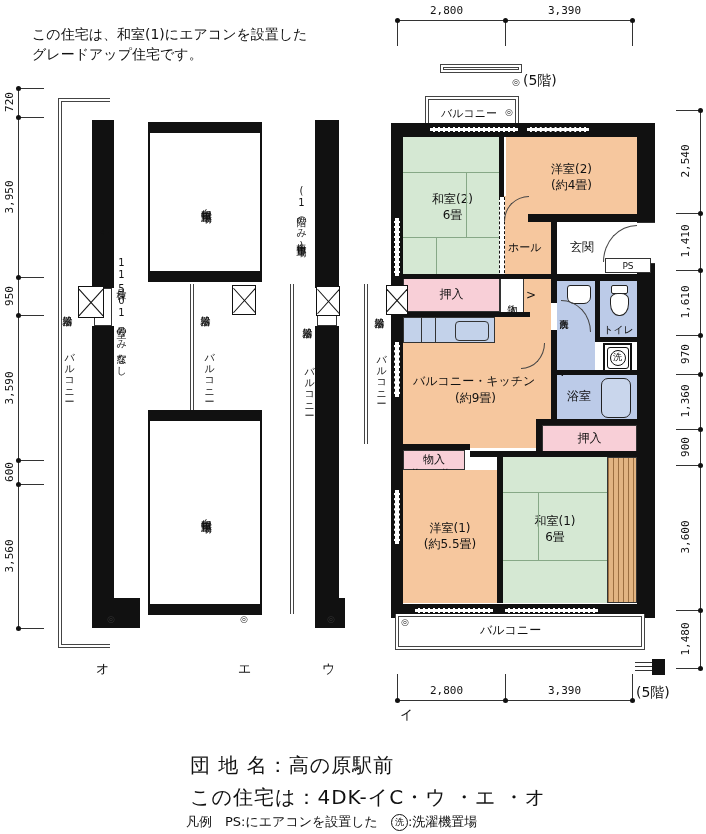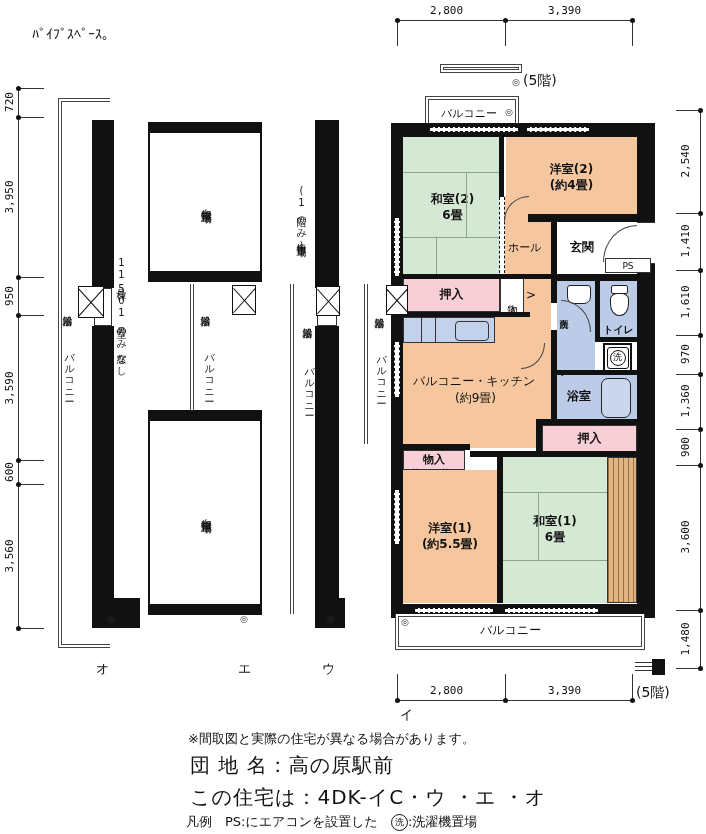--- a/index.html
+++ b/index.html
@@ -1,20 +1,20 @@
 <!DOCTYPE html>
 <html><head>
 <meta charset="utf-8">
 <style>
   html,body{margin:0;padding:0;background:#fff;}
   .canvas{position:relative;width:706px;height:834px;background:#fff;overflow:hidden;
           font-family:"DejaVu Sans",sans-serif;color:#111;}
   .abs{position:absolute;}
   .room{position:absolute;display:flex;flex-direction:column;align-items:center;justify-content:center;
-        text-align:center;line-height:1.3;font-size:12px;white-space:nowrap;font-weight:bold;}
+        text-align:center;line-height:1.3;font-size:12px;white-space:nowrap;}
   .wall{position:absolute;background:#111;}
   .lbl{position:absolute;font-size:12px;white-space:nowrap;}
   .thinbox{position:absolute;background:#fff;border:1px solid #333;box-sizing:border-box;}
   .railbox{position:absolute;background:#fff;border:1px solid #444;
            box-shadow:inset 0 0 0 2px #fff, inset 0 0 0 3px #444;box-sizing:border-box;}
   .bikebox{position:absolute;background:#fff;border:2px solid #111;border-top-width:11px;border-bottom-width:11px;
            box-sizing:border-box;display:flex;align-items:center;justify-content:center;}
   .vtext{writing-mode:vertical-rl;text-orientation:upright;letter-spacing:1px;}
   .vlabel{position:absolute;display:flex;align-items:flex-start;justify-content:center;font-size:10px;}
   .rail-l{position:absolute;border-left:4px double #444;box-sizing:border-box;}
@@ -53,21 +53,22 @@
   .mark{position:absolute;font-size:13px;}
   .footer-big{position:absolute;font-size:20px;letter-spacing:1px;white-space:nowrap;}
   .footer-sm{position:absolute;font-size:13px;white-space:nowrap;}
 </style>
 </head>
 <body>
 
 <div class="canvas">
 
   <div class="note" style="left:32px;top:24px;">
-    <div>ﾊﾟｲﾌﾟｽﾍﾟｰｽ。</div>
+    <div>この住宅は、和室(1)にエアコンを設置した</div>
+    <div>グレードアップ住宅です。</div>
   </div>
 
   <div class="tickh" style="left:397px;top:20px;width:235px;"></div>
   <div class="tickv" style="left:397px;top:20px;height:26px;"></div>
   <div class="tickv" style="left:505px;top:20px;height:26px;"></div>
   <div class="tickv" style="left:632px;top:20px;height:26px;"></div>
   <div class="dot" style="left:395px;top:18px;"></div>
   <div class="dot" style="left:503px;top:18px;"></div>
   <div class="dot" style="left:630px;top:18px;"></div>
   <div class="dimnum" style="position:absolute;left:430px;top:4px;">2,800</div>
@@ -312,21 +313,20 @@
   <div class="hose" style="left:401px;top:618px;">◎</div>
   <div class="hose" style="left:107px;top:615px;">◎</div>
   <div class="hose" style="left:240px;top:615px;">◎</div>
   <div class="hose" style="left:327px;top:615px;">◎</div>
 
   <div class="wall" style="left:652px;top:659px;width:13px;height:16px;"></div>
   <div class="tickh" style="left:635px;top:662px;width:17px;"></div>
   <div class="tickh" style="left:635px;top:666px;width:17px;"></div>
   <div class="tickh" style="left:635px;top:670px;width:17px;"></div>
 
-  <div class="footer-sm" style="left:188px;top:730px;">※間取図と実際の住宅が異なる場合があります。</div>
   <div class="footer-big" style="left:190px;top:752px;">団 地 名：高の原駅前</div>
   <div class="footer-big" style="left:190px;top:784px;">この住宅は：4DK-イC・ウ ・エ ・オ</div>
   <div class="footer-sm" style="left:186px;top:813px;display:flex;align-items:center;">
     <span>凡例　PS:にエアコンを設置した　</span>
     <span class="circ" style="width:15px;height:15px;">洗</span>
     <span>:洗濯機置場</span>
   </div>
 
 </div>
 

